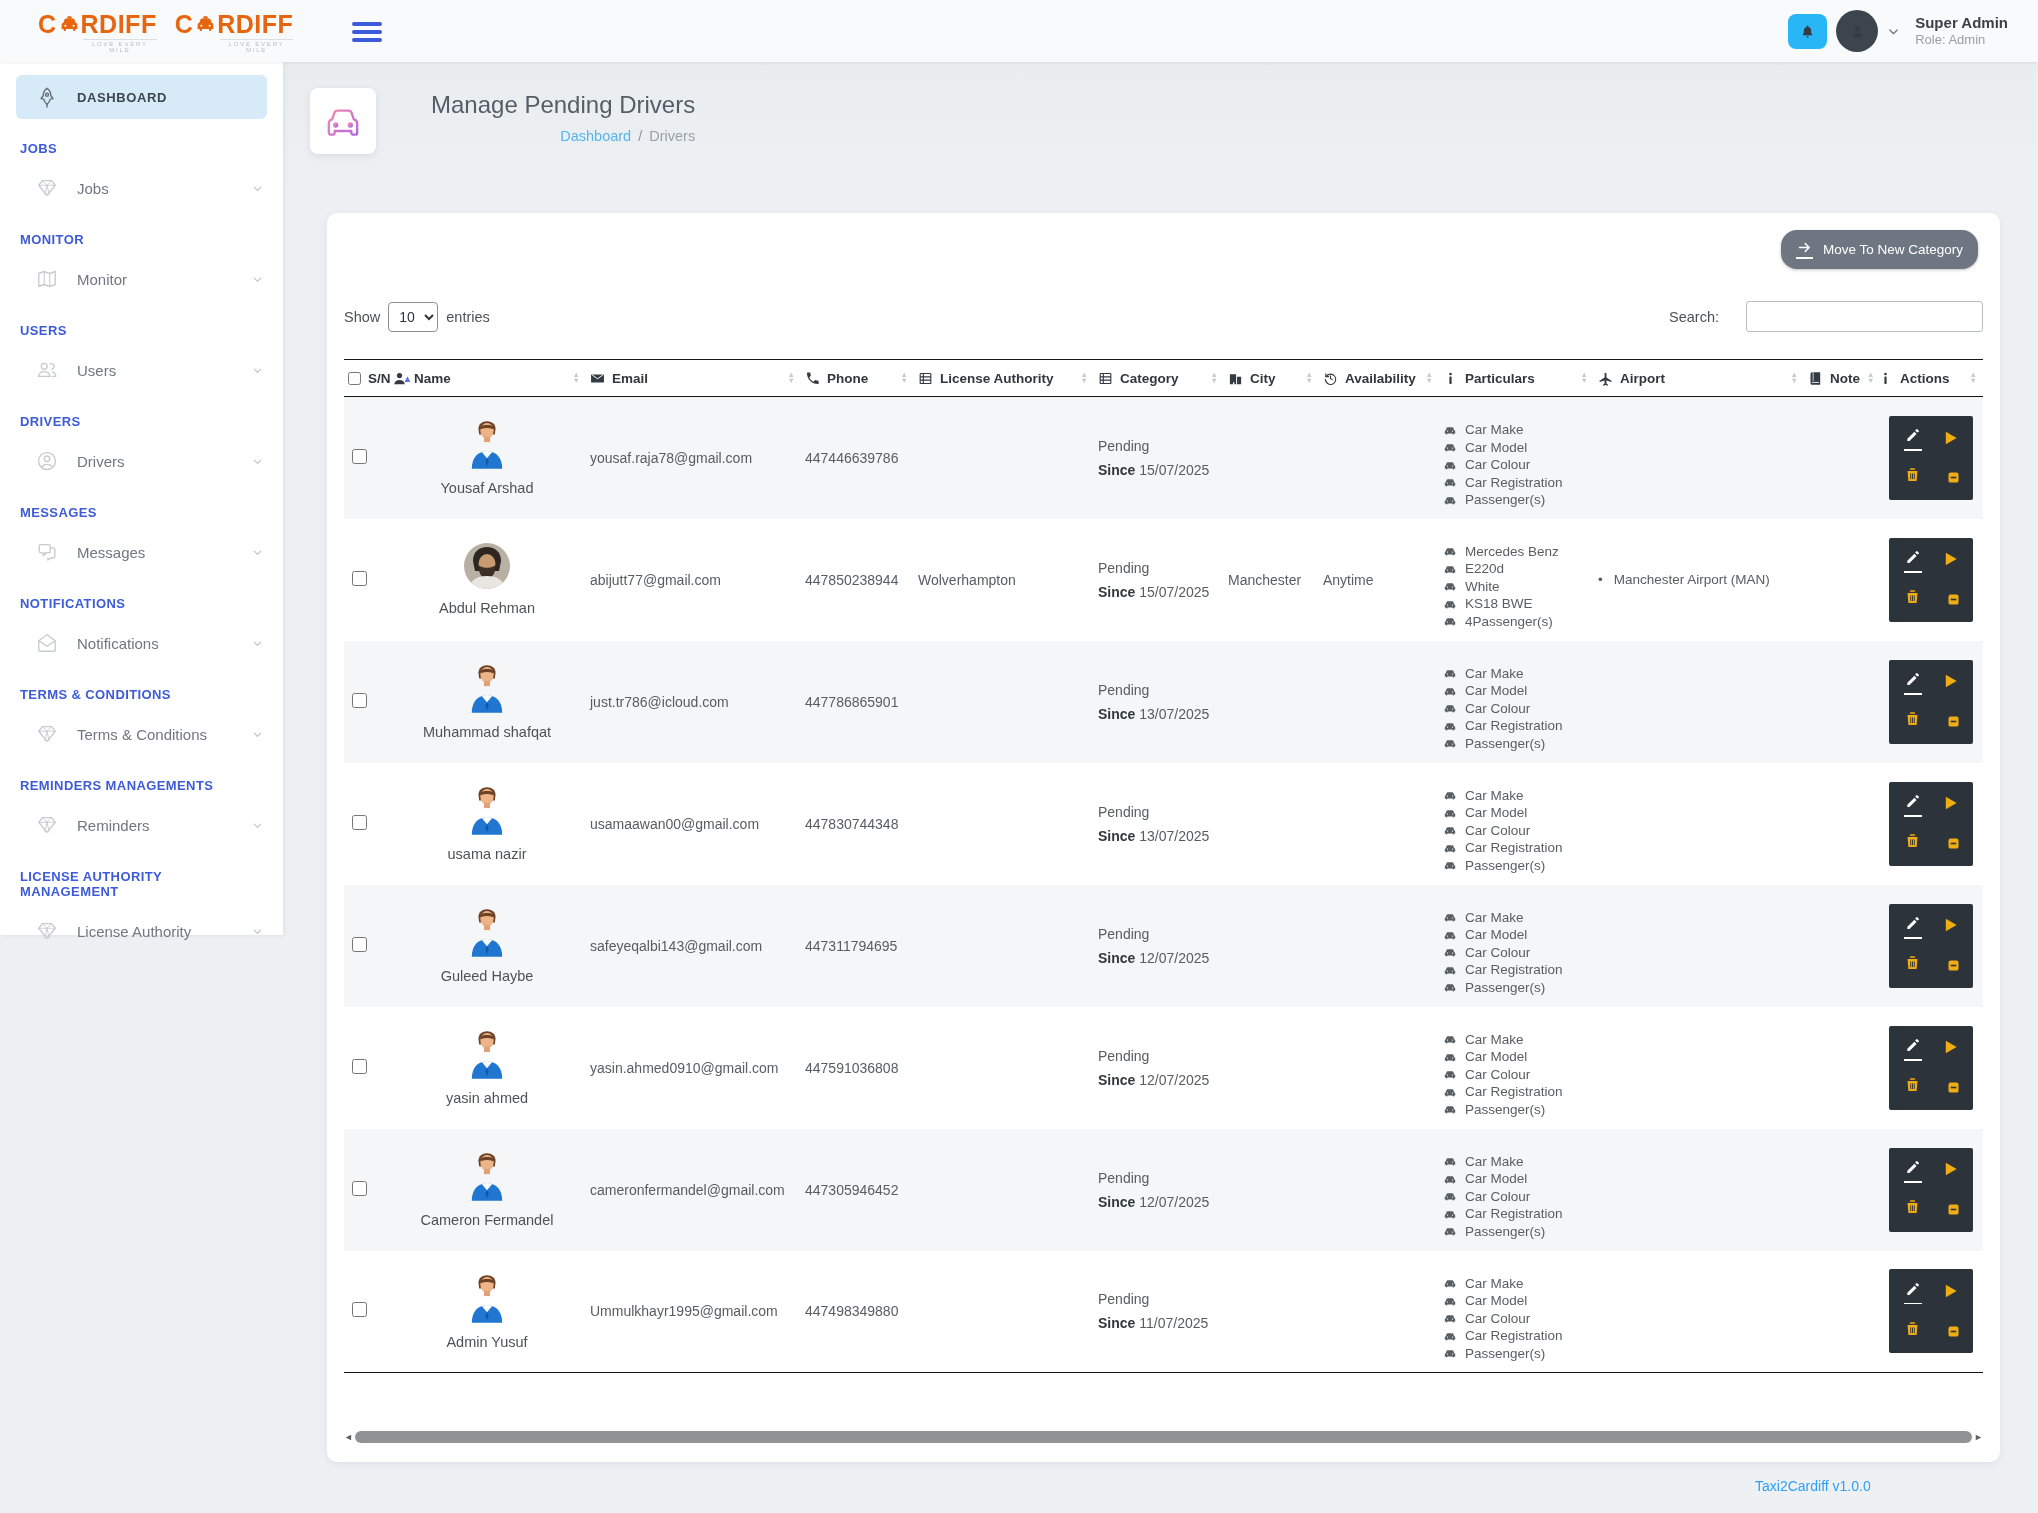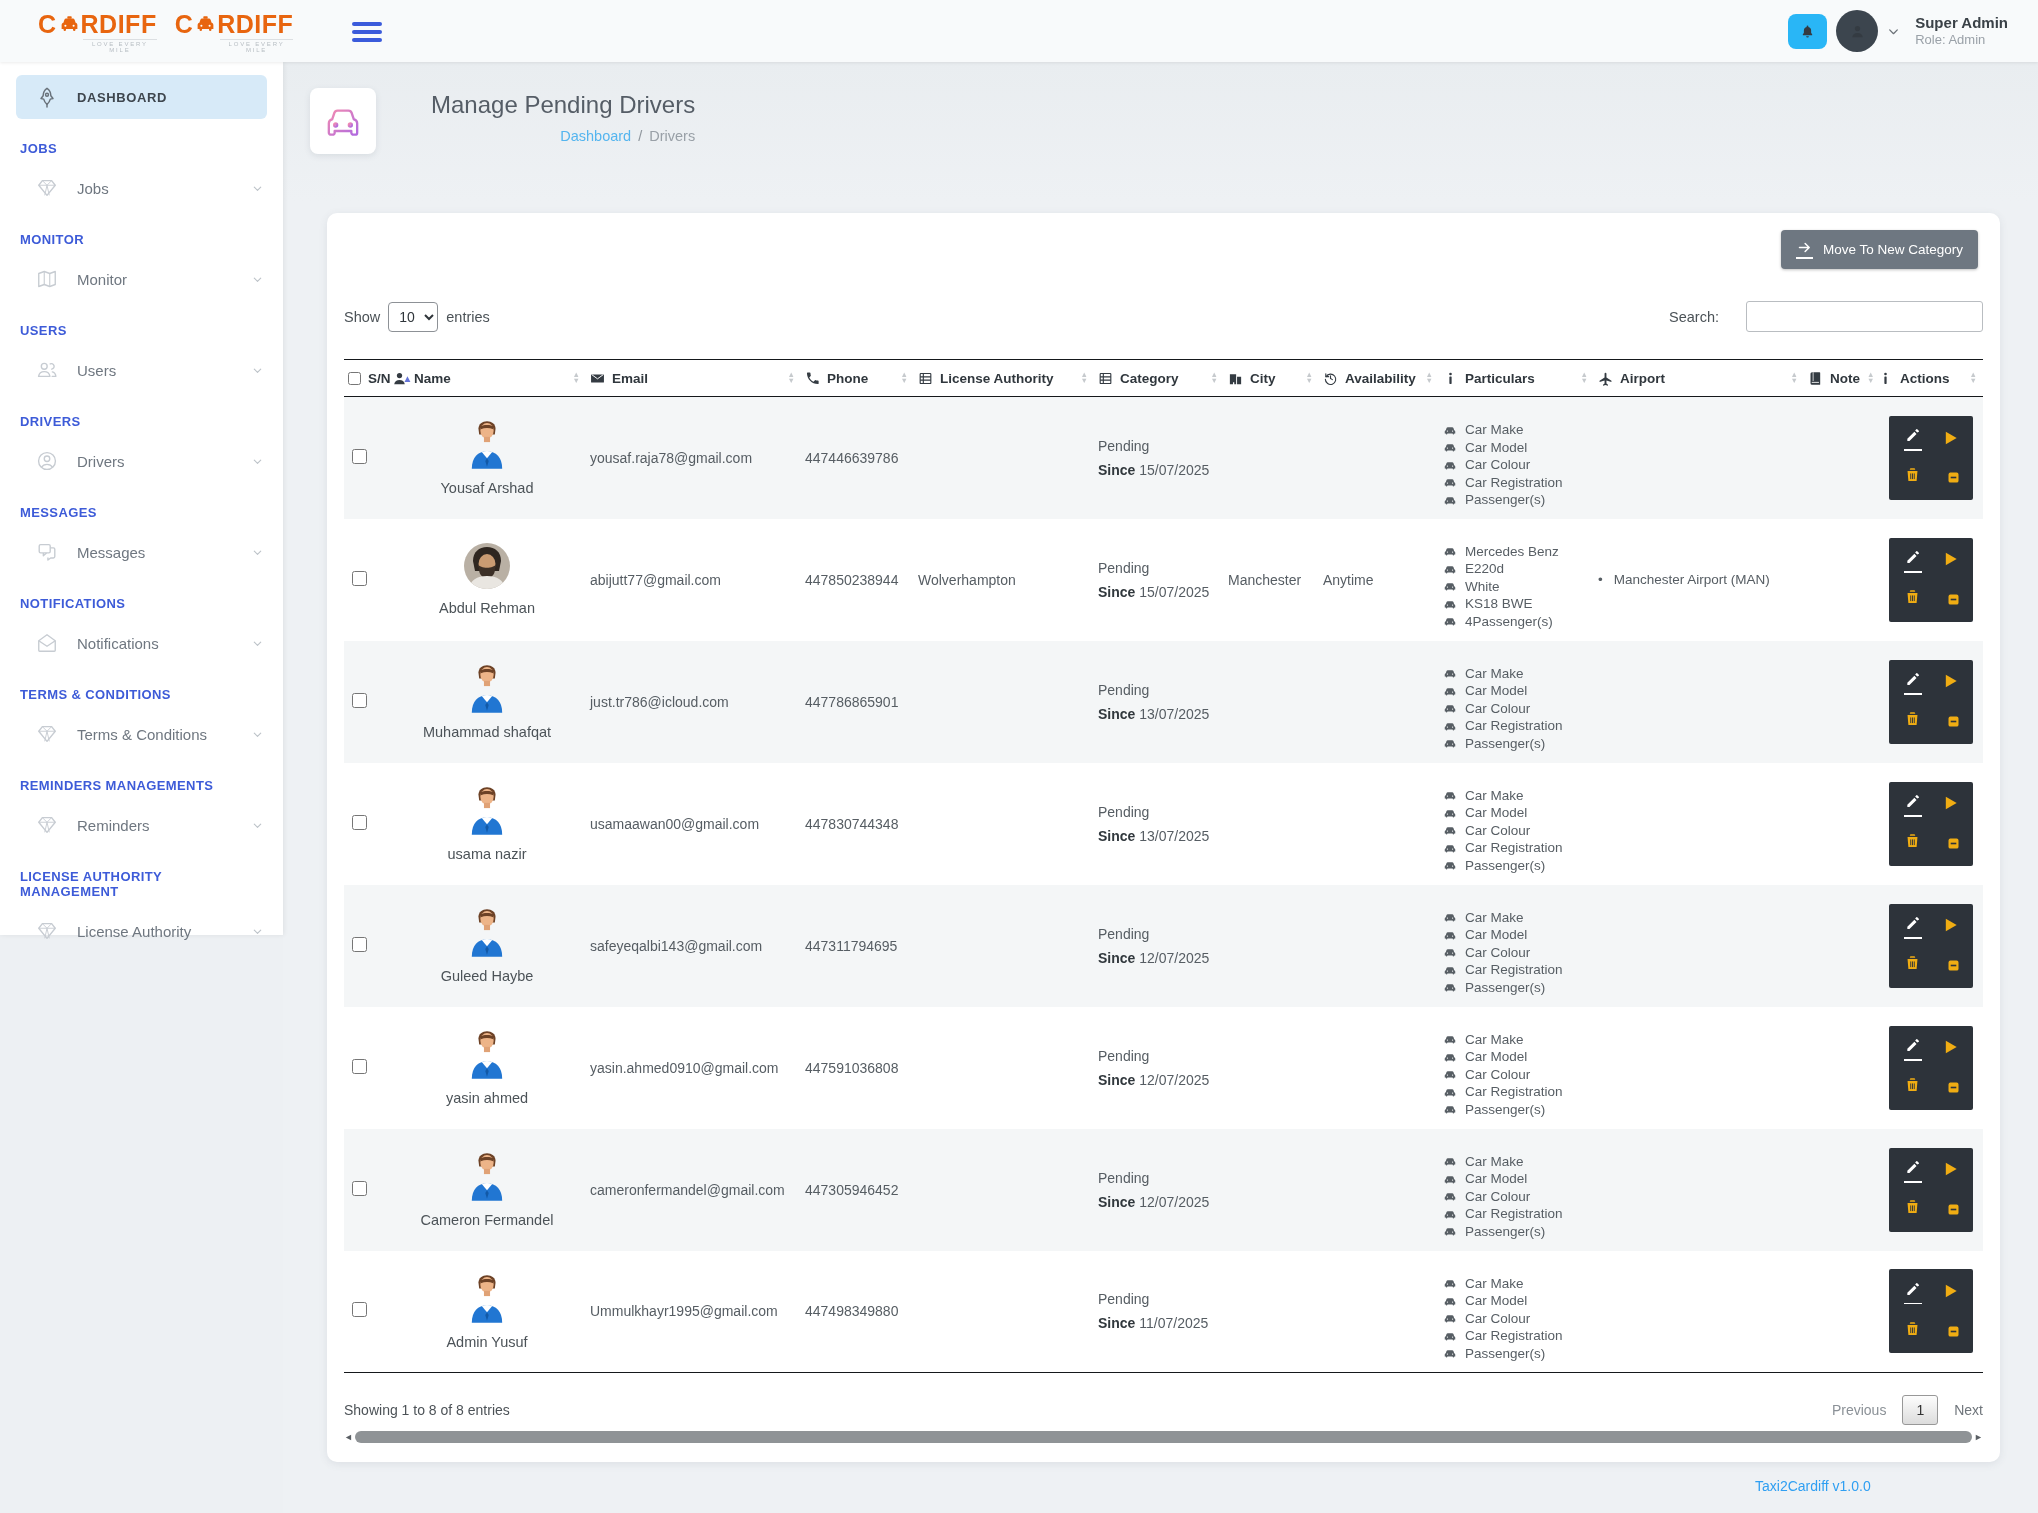--- a/index.html
+++ b/index.html
@@ -50,21 +50,21 @@
   
   .main { position:absolute; left:283px; top:62px; right:0; bottom:0; background:linear-gradient(180deg,#e9edf0 0%,#eef1f4 140px); }
   .icon-card { position:absolute; left:27px; top:26px; width:66px; height:66px; background:#fff; border-radius:8px; box-shadow:0 2px 6px rgba(80,90,110,.13); display:flex; align-items:center; justify-content:center; }
   .head-text { position:absolute; left:112px; top:29px; }
   .page-title { font-size:24px; font-weight:500; color:#555d66;margin-left:36px; }
   .crumbs { margin-top:9px; text-align:right; font-size:14.5px; color:#99a0a7; }
   .crumb-link { color:#54b5ef; cursor:pointer; }
   .crumb-sep { margin:0 7px; color:#8e959c; }
   
   .card { position:absolute; left:44px; top:151px; width:1673px; height:1249px; background:#fff; border-radius:10px; box-shadow:0 2px 8px rgba(70,80,100,.1); }
-  .move-btn { position:absolute; right:22px; top:17px; display:flex; align-items:center; gap:10px; background:#6e7781; color:#fff; border:none; border-radius:4px; padding:10px 15px; font-size:13.5px; font-family:inherit; box-shadow:0 1px 3px rgba(0,0,0,.25); cursor:pointer; }
+  .move-btn { position:absolute; right:22px; top:17px; display:flex; align-items:center; gap:10px; background:#6e7781; color:#fff; border:none; border-radius:16px; padding:10px 15px; font-size:13.5px; font-family:inherit; box-shadow:0 1px 3px rgba(0,0,0,.25); cursor:pointer; }
   .move-btn .micon { display:flex; flex-direction:column; align-items:center; color:#fff; }
   .move-btn .micon svg { width:15px; height:15px; }
   .move-btn .micon::after { content:""; display:block; width:17px; height:2px; background:#fff; margin-top:2px; }
   .controls { position:absolute; left:17px; right:17px; top:88px; display:flex; justify-content:space-between; align-items:center; font-size:14.5px; color:#4b5257; }
   .show-group { display:flex; align-items:center; gap:8px; }
   select.page-size { height:30px; border:1px solid #8d9196; border-radius:4px; padding:2px 6px; font-size:14px; color:#2f353a; background:#fff; font-family:inherit; }
   .search-group { display:flex; align-items:center; gap:27px; }
   input.search { width:237px; height:31px; border:1px solid #b9bdc1; border-radius:3px; background:#fff; padding:0 8px; font-size:14px; font-family:inherit; }
   
   .tablewrap { position:absolute; left:17px; top:146px; }
@@ -1493,28 +1493,20 @@
                         <rect x="7.5" y="10.7" width="9" height="2.6" fill="#2d333a"></rect>
                       </svg></span>
                   </button>
       </div>
     </td>
   </tr>
 </tbody>
       </table>
     </div>
 
-    <div class="tfoot">
-      <span>Showing 1 to 8 of 8 entries</span>
-      <div class="pag">
-        <button class="pag-prev">Previous</button>
-        <button class="pag-page">1</button>
-        <button class="pag-next">Next</button>
-      </div>
-    </div>
 
     <div class="hscroll">
       <span class="hs-arrow left">◄</span>
       <div class="hs-thumb"></div>
       <span class="hs-arrow right">►</span>
     </div>
   </section>
 
   <span class="version">Taxi2Cardiff v1.0.0</span>
 </main>

